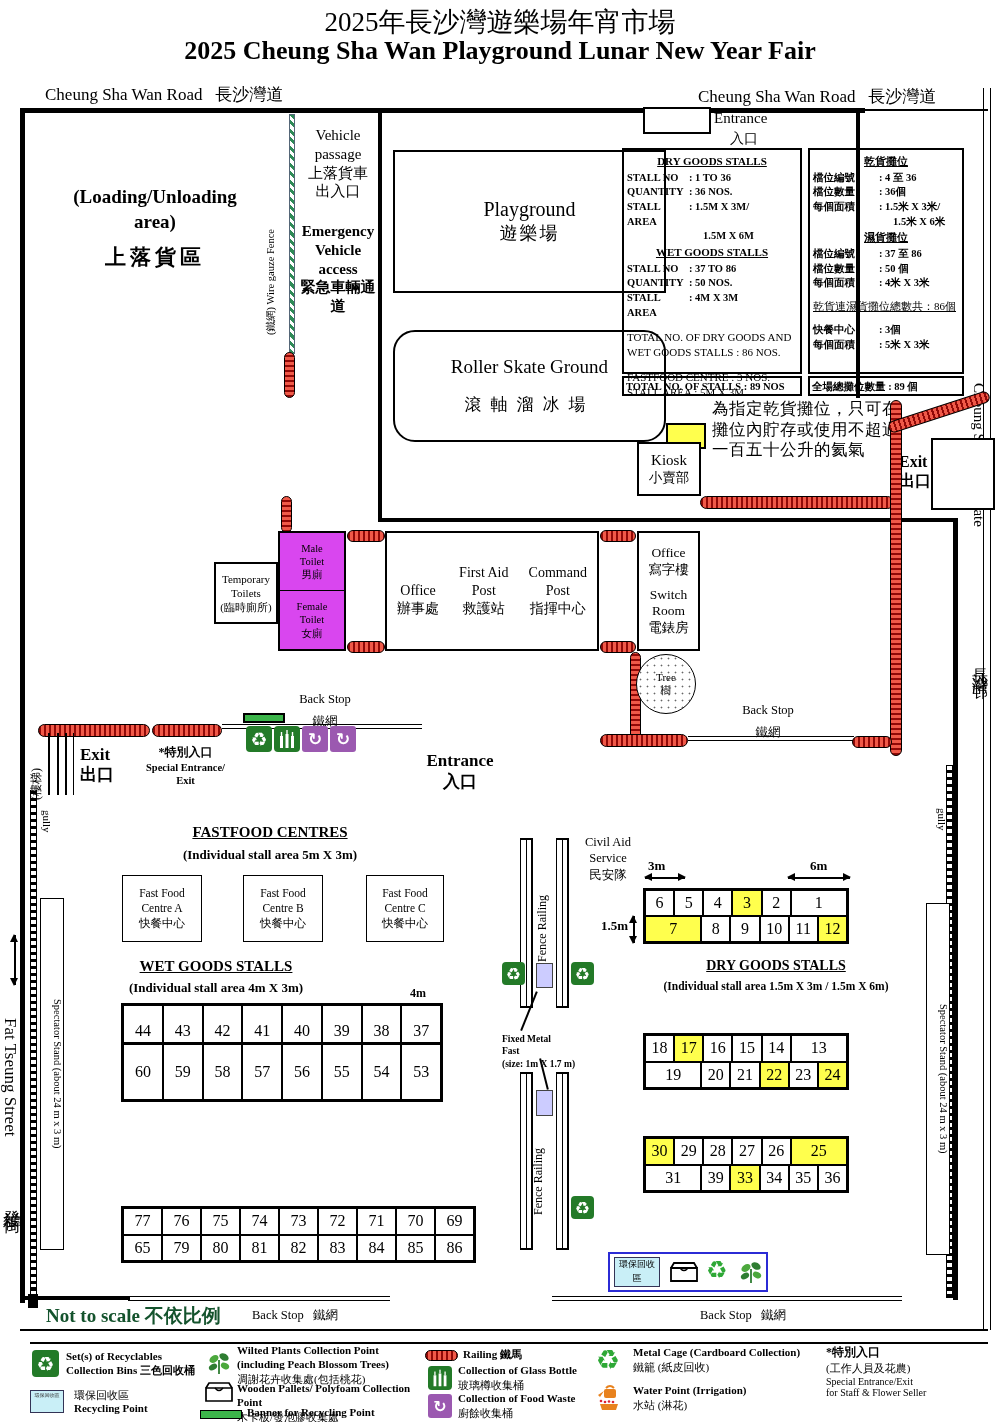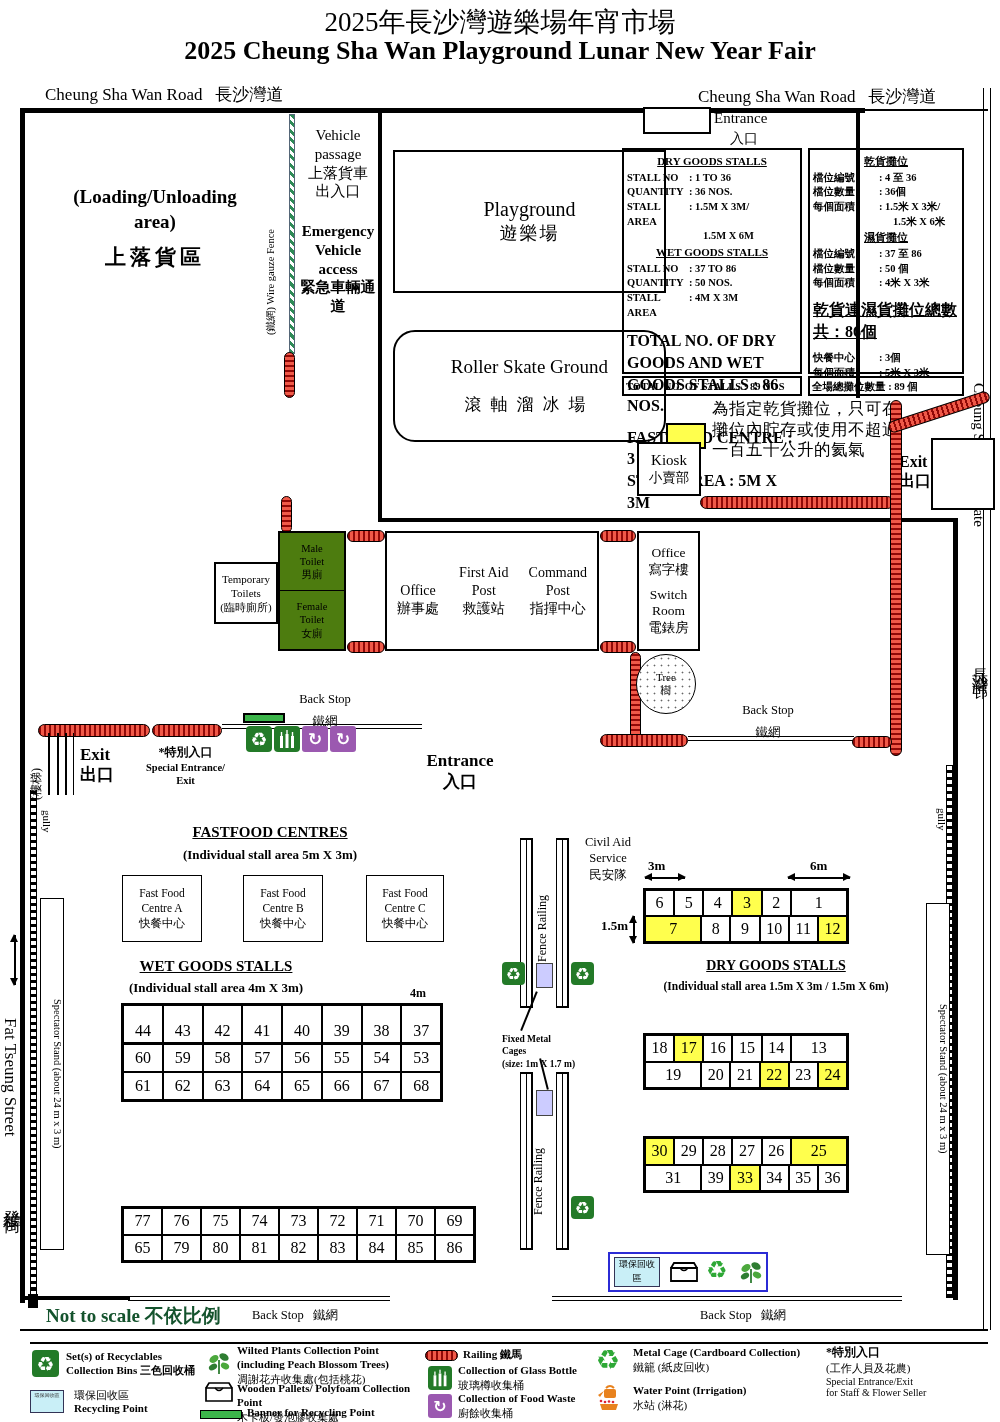--- a/index.html
+++ b/index.html
@@ -24,21 +24,21 @@
   .grid-row{display:flex;flex:1}
   .stall-cell{flex:1;border:1px solid #000;display:flex;align-items:center;justify-content:center;font-size:16px;background:#fff;font-family:"Liberation Serif",serif}
   .stall-cell.hl{background:#ffff4d}
   .gicon{background:#237a28;color:#fff;border-radius:4px;display:flex;align-items:center;justify-content:center;font-family:"DejaVu Sans",sans-serif}
   .picon{background:#9b59b0;color:#fff;border-radius:3px;display:flex;align-items:center;justify-content:center;font-family:"DejaVu Sans",sans-serif;font-weight:bold}
   .cage{background:#ccccff;border:1px solid #444;box-sizing:border-box}
   .irow{display:flex;font-size:10.5px;font-weight:bold;line-height:1.4}
   .irow .l{width:62px;flex:none}
   .zrow .l{width:66px}
   .ih{font-size:11px;font-weight:bold;text-decoration:underline;text-align:center;line-height:1.6}
-  .ip{font-size:16px;font-weight:bold;line-height:1.35}
+  .ip{font-size:11px;font-weight:normal;line-height:1.35}
   .pl{padding-left:14px}
   .harrow{height:1.5px;background:#000}
   .harrow:before,.harrow:after{content:"";position:absolute;top:-4.5px;border-top:4.5px solid transparent;border-bottom:4.5px solid transparent}
   .harrow:before{left:-1px;border-right:8px solid #000}
   .harrow:after{right:-1px;border-left:8px solid #000}
   .varrow{width:1.5px;background:#000}
   .varrow:before,.varrow:after{content:"";position:absolute;left:-4.5px;border-left:4.5px solid transparent;border-right:4.5px solid transparent}
   .varrow:before{top:-1px;border-bottom:8px solid #000}
   .varrow:after{bottom:-1px;border-top:8px solid #000}
   .legend-en{font-size:11px;font-weight:bold;line-height:1.25}
@@ -206,21 +206,21 @@
 <div class="abs rail" style="left:700px;top:496px;width:194px;height:13px"></div>
 <div class="abs railv" style="left:890px;top:400px;width:12px;height:356px"></div>
 <div class="abs rail" style="left:886px;top:406px;width:106px;height:12px;transform:rotate(-18deg)"></div>
 
 <div class="abs railv" style="left:281px;top:496px;width:11px;height:37px"></div>
 <div class="abs b2" style="left:214px;top:562px;width:64px;height:62px;background:#fff;display:flex;flex-direction:column;align-items:center;justify-content:center;font-size:11px;line-height:1.3">
   <div>Temporary</div>
   <div>Toilets</div>
   <div>(臨時廁所)</div>
 </div>
-<div class="abs b2" style="left:278px;top:531px;width:68px;height:120px;background:#4d7c0f">
+<div class="abs b2" style="left:278px;top:531px;width:68px;height:120px;background:#d946ef">
   <div style="height:50%;border-bottom:1.5px solid #000;display:flex;flex-direction:column;align-items:center;justify-content:center;font-size:10.5px;line-height:1.25;box-sizing:border-box">
     <div>Male</div>
     <div>Toilet</div>
     <div>男廁</div>
   </div>
   <div style="height:50%;display:flex;flex-direction:column;align-items:center;justify-content:center;font-size:10.5px;line-height:1.25">
     <div>Female</div>
     <div>Toilet</div>
     <div>女廁</div>
   </div>
@@ -351,30 +351,20 @@
     <div class="grid-row">
       <div class="stall-cell">60</div>
       <div class="stall-cell">59</div>
       <div class="stall-cell">58</div>
       <div class="stall-cell">57</div>
       <div class="stall-cell">56</div>
       <div class="stall-cell">55</div>
       <div class="stall-cell">54</div>
       <div class="stall-cell">53</div>
     </div>
-    <div class="grid-row">
-      <div class="stall-cell">61</div>
-      <div class="stall-cell">62</div>
-      <div class="stall-cell">63</div>
-      <div class="stall-cell">64</div>
-      <div class="stall-cell">65</div>
-      <div class="stall-cell">66</div>
-      <div class="stall-cell">67</div>
-      <div class="stall-cell">68</div>
-    </div>
   </div>
 <div class="abs stall-grid" style="left:121px;top:1206px;width:355px;height:57px">
     <div class="grid-row">
       <div class="stall-cell">77</div>
       <div class="stall-cell">76</div>
       <div class="stall-cell">75</div>
       <div class="stall-cell">74</div>
       <div class="stall-cell">73</div>
       <div class="stall-cell">72</div>
       <div class="stall-cell">71</div>
@@ -402,21 +392,21 @@
   <div>Service</div>
   <div>民安隊</div>
 </div>
 <div class="abs gicon" style="left:502px;top:962px;width:23px;height:23px;font-size:17px">♻</div>
 <div class="abs gicon" style="left:571px;top:962px;width:23px;height:23px;font-size:17px">♻</div>
 <div class="abs cage" style="left:536px;top:963px;width:17px;height:25px"></div>
 <div class="abs line" style="left:528px;top:990px;width:1.5px;height:42px;transform:rotate(22deg)"></div>
 
 <div class="abs bold" style="left:502px;top:1033px;width:75px;font-size:9.5px;line-height:1.3">
   <div>Fixed Metal</div>
-  <div>Cages</div>
+  <div>Fast</div>
   <div>(size: 1m X 1.7 m)</div>
 </div>
 <div class="abs vrail" style="left:520px;top:1072px;width:13px;height:178px"></div>
 <div class="abs vrail" style="left:556px;top:1072px;width:13px;height:178px"></div>
 <div class="abs cage" style="left:536px;top:1090px;width:17px;height:26px"></div>
 <div class="abs line" style="left:543px;top:1058px;width:1.5px;height:32px;transform:rotate(-14deg)"></div>
 <div class="abs r90" style="left:531px;top:1215px;width:105px;font-size:12px">Fence Railing</div>
 <div class="abs gicon" style="left:571px;top:1196px;width:23px;height:23px;font-size:17px">♻</div>
 
 <div class="abs bold" style="left:648px;top:858px;font-size:13px">3m</div>

